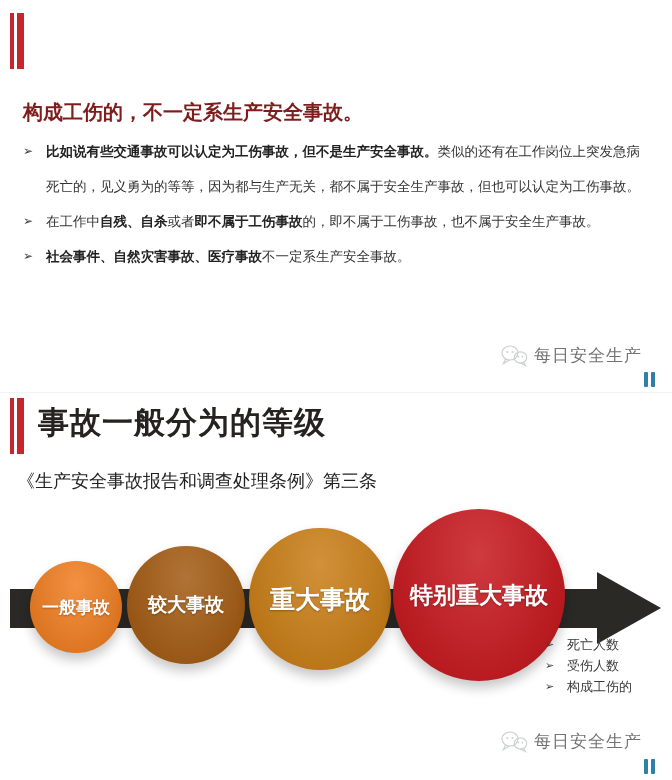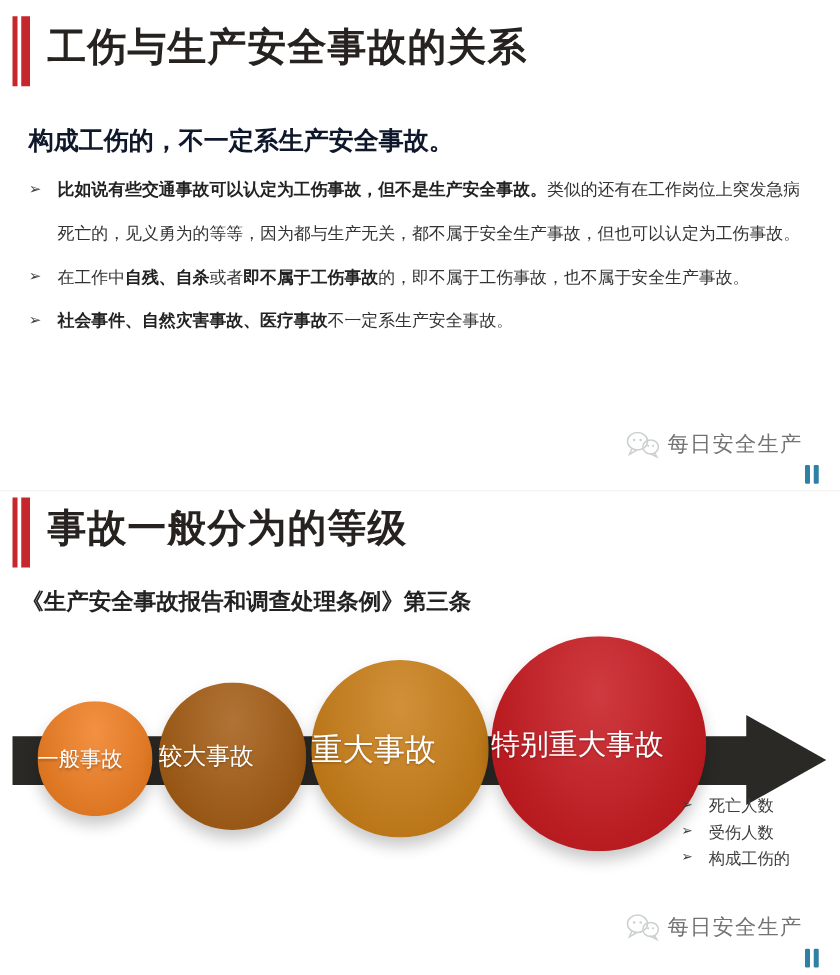--- a/index.html
+++ b/index.html
@@ -62,36 +62,36 @@
     position:absolute;right:17px;
     display:flex;gap:3px;
   }
   .slide1 .pause-icon{top:372px;}
   .slide2 .pause-icon{top:366px;}
   .pause-icon i{display:block;width:4px;height:15px;border-radius:1px;}
 
   
   .law-sub{
     position:absolute;left:17px;top:76px;margin:0;
-    font-size:18px;font-weight:700;color:#222222;white-space:nowrap;
+    font-size:18px;font-weight:400;color:#222222;white-space:nowrap;
   }
 
   
   .diagram{position:absolute;left:0;top:0;width:672px;height:387px;}
   .arrow-band{position:absolute;left:10px;top:196px;width:588px;height:39px;}
   .arrow-head{
     position:absolute;left:597px;top:179px;width:0;height:0;
     border-top:36px solid transparent;
     border-bottom:36px solid transparent;
     border-left:64px solid #2b2926;
   }
   .level-circle{
     position:absolute;border-radius:50%;
-    display:flex;align-items:center;
-    color:#ffffff;font-weight:400;white-space:nowrap;
+    display:flex;align-items:center;justify-content:center;
+    color:#ffffff;font-weight:700;white-space:nowrap;
     text-shadow:0 1px 2px rgba(0,0,0,0.28);
     box-shadow:0 7px 12px rgba(0,0,0,0.22);
     background-image:radial-gradient(ellipse at 50% 26%, rgba(255,255,255,0.16), rgba(0,0,0,0.10) 88%);
   }
   ul.criteria{
     position:absolute;left:545px;top:245px;margin:0;padding:0;list-style:none;
     font-size:13px;color:#3c3c3c;
   }
   ul.criteria li{position:relative;padding-left:22px;margin-bottom:8px;line-height:13px;}
   ul.criteria .marker{position:absolute;left:0;top:0;font-size:11px;color:#3c3c3c;}
@@ -101,23 +101,22 @@
 </head>
 <body>
 
 <div class="page">
 
   <section class="slide slide1">
     <span class="title-bars">
       <i class="bar-thin accent-bg" style="background: rgb(197, 39, 45);"></i>
       <i class="bar-thick accent-bg" style="background: rgb(197, 39, 45);"></i>
     </span>
-    <h1 class="slide-title">工伤与生产安全事故的关系</h1>
-
-    <p class="red-sub" style="color: #0f172a;">构成工伤的，不一定系生产安全事故。</p>
+
+    <p class="red-sub" style="color: #7f1d1d;">构成工伤的，不一定系生产安全事故。</p>
 
     <ul class="bullets" id="s1-bullets">
         <li><span class="marker">➢</span><span class="seg-bold">比如说有些交通事故可以认定为工伤事故，但不是生产安全事故。</span><span class="seg-normal">类似的还有在工作岗位上突发急病死亡的，见义勇为的等等，因为都与生产无关，都不属于安全生产事故，但也可以认定为工伤事故。</span></li>
         <li><span class="marker">➢</span><span class="seg-normal">在工作中</span><span class="seg-bold">自残、自杀</span><span class="seg-normal">或者</span><span class="seg-bold">即不属于工伤事故</span><span class="seg-normal">的，即不属于工伤事故，也不属于安全生产事故。</span></li>
         <li><span class="marker">➢</span><span class="seg-bold">社会事件、自然灾害事故、医疗事故</span><span class="seg-normal">不一定系生产安全事故。</span></li>
       </ul>
 
     <div class="watermark">
       <svg class="wm-icon" width="30" height="23" viewBox="0 0 30 23">
         <g fill="none" stroke="#ccd0d0" stroke-width="1.2">

